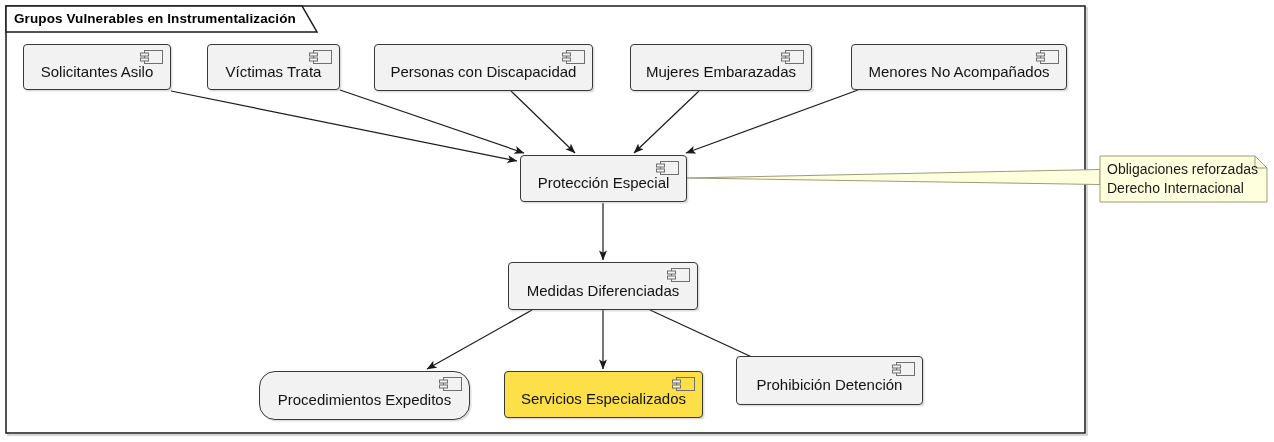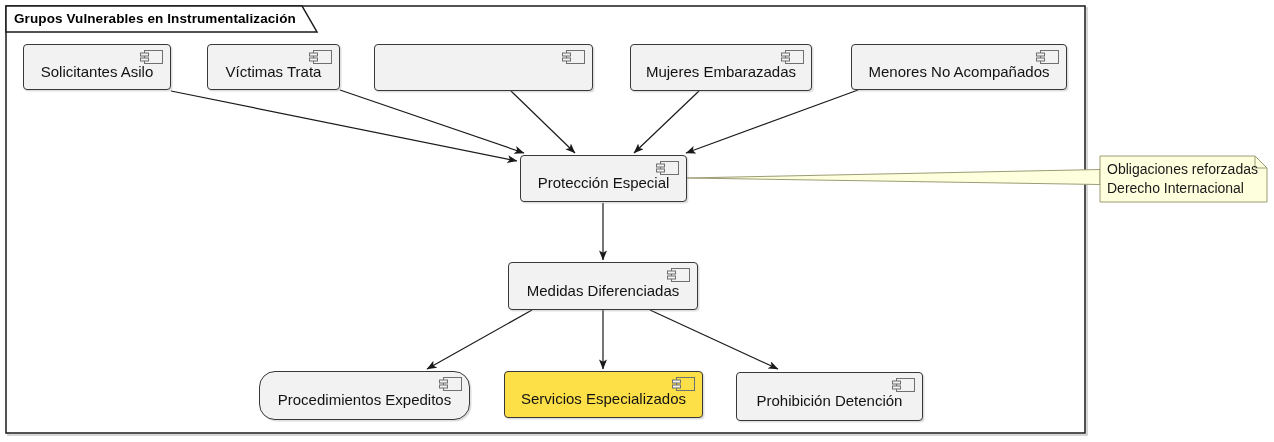--- a/index.html
+++ b/index.html
@@ -66,20 +66,21 @@
             <rect x="0.5" y="8" width="8" height="3" fill="#F2F2F2" stroke="#6F6F6F"></rect>
           </svg></span>
         <span>Víctimas Trata</span>
       </div>
       <div class="node" style="left: 374px; top: 44px; width: 219px; height: 47px; background: rgb(242, 242, 242); border-color: rgb(56, 56, 56);">
         <span class="cicon"><svg width="23" height="15" viewBox="0 0 23 15">
             <rect x="4.5" y="0.5" width="18" height="13" fill="none" stroke="#6F6F6F"></rect>
             <rect x="0.5" y="3" width="8" height="3" fill="#F2F2F2" stroke="#6F6F6F"></rect>
             <rect x="0.5" y="8" width="8" height="3" fill="#F2F2F2" stroke="#6F6F6F"></rect>
           </svg></span>
+        <span>Personas con Discapacidad</span>
       </div>
       <div class="node" style="left: 630px; top: 44px; width: 182px; height: 47px; background: rgb(242, 242, 242); border-color: rgb(56, 56, 56);">
         <span class="cicon"><svg width="23" height="15" viewBox="0 0 23 15">
             <rect x="4.5" y="0.5" width="18" height="13" fill="none" stroke="#6F6F6F"></rect>
             <rect x="0.5" y="3" width="8" height="3" fill="#F2F2F2" stroke="#6F6F6F"></rect>
             <rect x="0.5" y="8" width="8" height="3" fill="#F2F2F2" stroke="#6F6F6F"></rect>
           </svg></span>
         <span>Mujeres Embarazadas</span>
       </div>
       <div class="node" style="left: 851px; top: 44px; width: 216px; height: 46px; background: rgb(242, 242, 242); border-color: rgb(56, 56, 56);">
@@ -115,21 +116,21 @@
         <span>Procedimientos Expeditos</span>
       </div>
       <div class="node" style="left: 504px; top: 371px; width: 199px; height: 47px; background: #fde047; border-color: rgb(56, 56, 56);">
         <span class="cicon"><svg width="23" height="15" viewBox="0 0 23 15">
             <rect x="4.5" y="0.5" width="18" height="13" fill="none" stroke="#6F6F6F"></rect>
             <rect x="0.5" y="3" width="8" height="3" fill="#F2F2F2" stroke="#6F6F6F"></rect>
             <rect x="0.5" y="8" width="8" height="3" fill="#F2F2F2" stroke="#6F6F6F"></rect>
           </svg></span>
         <span>Servicios Especializados</span>
       </div>
-      <div class="node" style="left: 736px; top: 372px; width: 187px; height: 49px; background: rgb(242, 242, 242); border-color: rgb(56, 56, 56);">
+      <div class="node" style="left: 736px; top: 356px; width: 187px; height: 49px; background: rgb(242, 242, 242); border-color: rgb(56, 56, 56);">
         <span class="cicon"><svg width="23" height="15" viewBox="0 0 23 15">
             <rect x="4.5" y="0.5" width="18" height="13" fill="none" stroke="#6F6F6F"></rect>
             <rect x="0.5" y="3" width="8" height="3" fill="#F2F2F2" stroke="#6F6F6F"></rect>
             <rect x="0.5" y="8" width="8" height="3" fill="#F2F2F2" stroke="#6F6F6F"></rect>
           </svg></span>
         <span>Prohibición Detención</span>
       </div>
     </div>
 
   <div class="note-text" style="left:1107px;top:160px">

